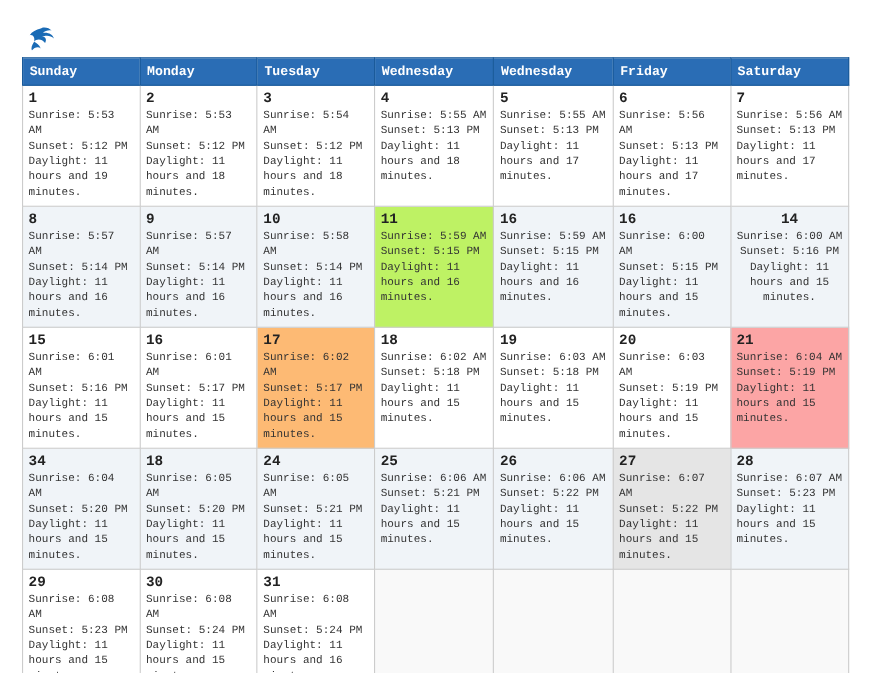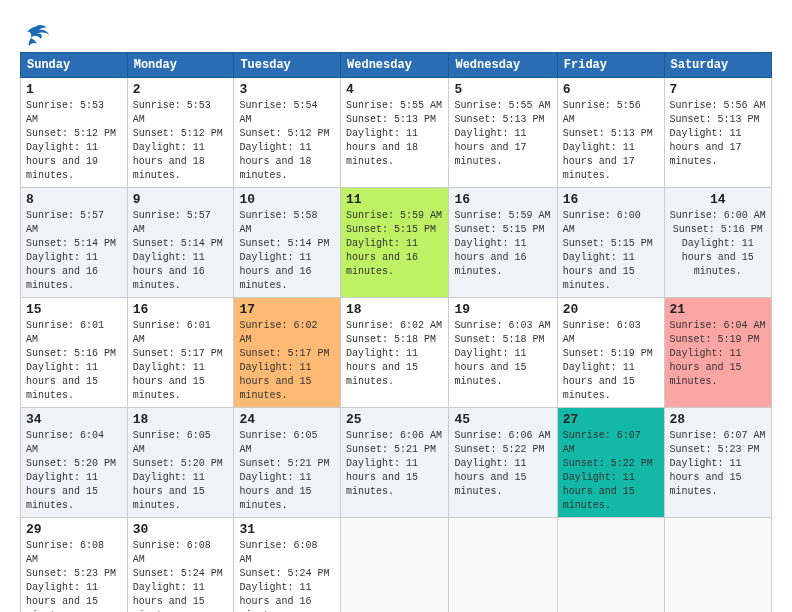--- a/index.html
+++ b/index.html
@@ -231,24 +231,24 @@
       </td>
           <td style="background: rgb(240, 244, 248);">
         <span class="day-num">24</span>
         <span class="day-detail">Sunrise: 6:05 AM<br>Sunset: 5:21 PM<br>Daylight: 11 hours and 15 minutes.</span>
       </td>
           <td style="background: rgb(240, 244, 248);">
         <span class="day-num">25</span>
         <span class="day-detail">Sunrise: 6:06 AM<br>Sunset: 5:21 PM<br>Daylight: 11 hours and 15 minutes.</span>
       </td>
           <td style="background: rgb(240, 244, 248);">
-        <span class="day-num">45</span>
+        <span class="day-num">26</span>
         <span class="day-detail">Sunrise: 6:06 AM<br>Sunset: 5:22 PM<br>Daylight: 11 hours and 15 minutes.</span>
       </td>
-          <td style="background: #14b8a6;">
+          <td style="background: #e5e5e5;">
         <span class="day-num">27</span>
         <span class="day-detail">Sunrise: 6:07 AM<br>Sunset: 5:22 PM<br>Daylight: 11 hours and 15 minutes.</span>
       </td>
           <td style="background: rgb(240, 244, 248);">
         <span class="day-num">28</span>
         <span class="day-detail">Sunrise: 6:07 AM<br>Sunset: 5:23 PM<br>Daylight: 11 hours and 15 minutes.</span>
       </td>
         </tr>
         <tr>
           <td style="background: rgb(255, 255, 255);">

